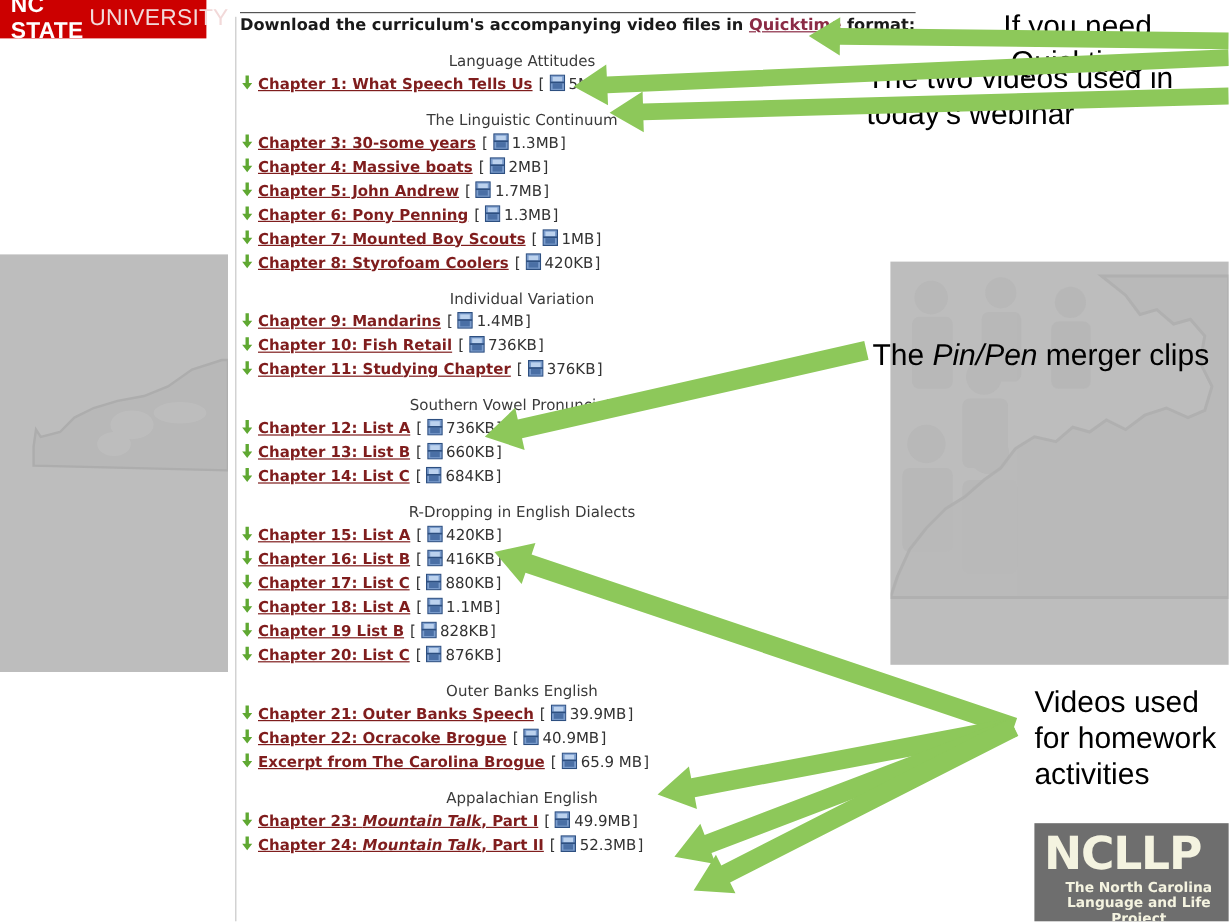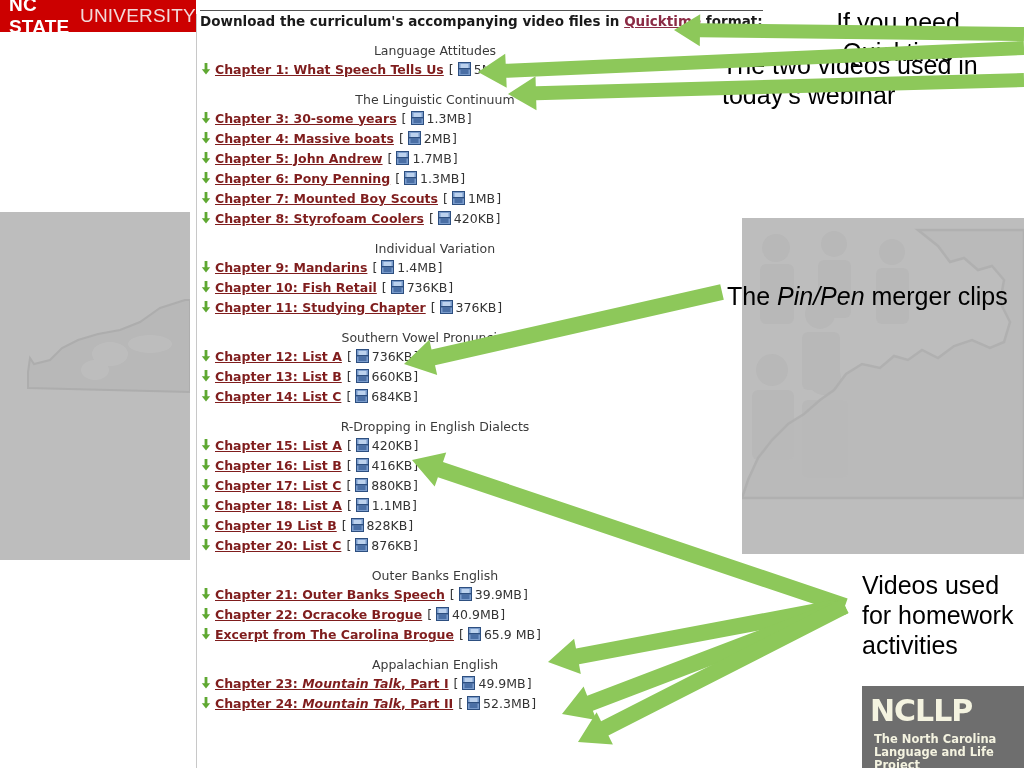--- a/index.html
+++ b/index.html
@@ -4,21 +4,21 @@
 <style>
   html,body{margin:0;padding:0;}
   body{
     width:1024px;height:768px;background:#ffffff;overflow:hidden;position:relative;
     font-family:"Liberation Sans",sans-serif;
   }
   #stage{position:absolute;left:0;top:0;width:1024px;height:768px;overflow:hidden;}
 
   
   .ncsu-banner{
-    position:absolute;left:0;top:0;width:196px;height:32px;
+    position:absolute;left:0;top:0;width:172px;height:32px;
     background:#cc0000;color:#ffffff;display:flex;align-items:center;
     padding-left:9px;box-sizing:border-box;letter-spacing:.2px;
   }
   .ncsu-bold{font-weight:bold;font-size:19px;}
   .ncsu-light{font-weight:normal;font-size:19px;margin-left:5px;color:#f2d9d9;}
 
   
   .faded-img{position:absolute;background:#bdbdbd;}
   #left-photo{left:0;top:212px;width:190px;height:348px;}
   #right-photo{left:742px;top:218px;width:282px;height:336px;}
@@ -69,26 +69,26 @@
   #anno-twovideos{left:722px;top:50px;width:300px;}
   #anno-pinpen{left:727px;top:281px;width:300px;}
   #anno-homework{left:862px;top:570px;width:170px;}
 
   
   #ncllp-logo{
     position:absolute;left:862px;top:686px;width:162px;height:82px;
     background:#6e6e6e;overflow:hidden;
   }
   #ncllp-logo .ncllp-top{
-    font-family:"DejaVu Sans",sans-serif;font-weight:bold;font-size:30px;
+    font-family:"DejaVu Sans",sans-serif;font-weight:bold;font-size:38px;
     color:#f4f3e0;letter-spacing:-1px;line-height:44px;padding:3px 0 0 8px;
   }
   #ncllp-logo .ncllp-sub{
     font-family:"DejaVu Sans",sans-serif;font-weight:bold;font-size:11.5px;
-    color:#f4f3e0;line-height:13px;padding-left:12px;
+    color:#f4f3e0;line-height:13px;padding-left:12px;text-align:center;
   }
 
   
   #arrows{position:absolute;left:0;top:0;width:1024px;height:768px;pointer-events:none;}
 </style>
 </head>
 <body>
 
 <div id="stage">
 

